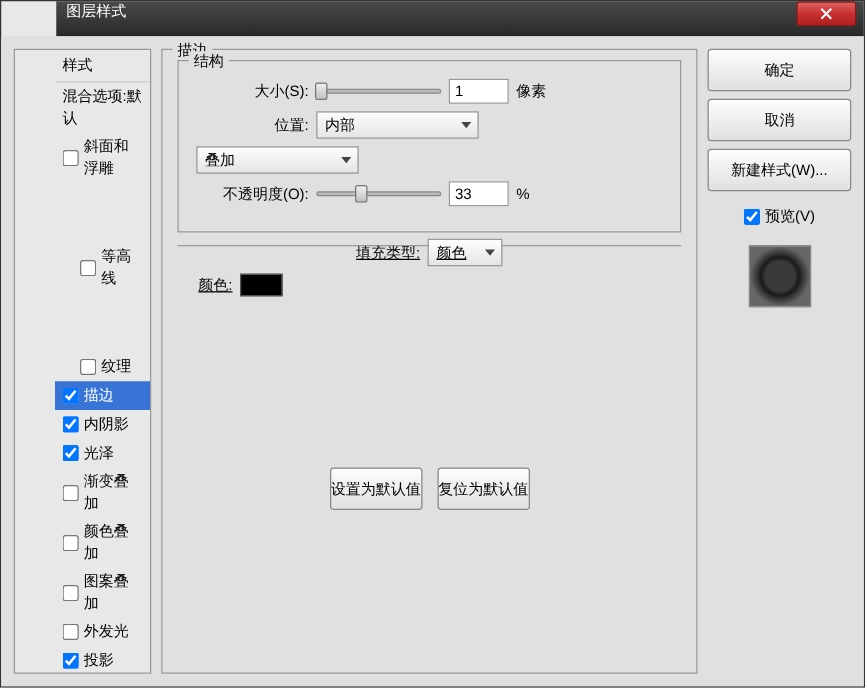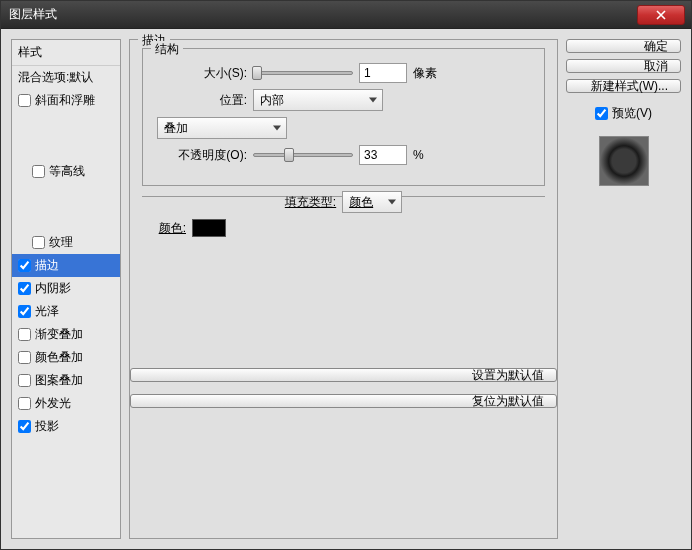--- a/index.html
+++ b/index.html
@@ -1,44 +1,44 @@
 <!DOCTYPE html>
 <html><head>
   <meta charset="utf-8">
   <style>
     * { box-sizing: border-box; margin: 0; padding: 0; font-family: "Microsoft YaHei", Arial, sans-serif; font-size: 12px; }
     body { background: #555; width: 692px; height: 550px; overflow: hidden; }
     .window { width: 692px; height: 550px; background: #e8e8e8; border: 1px solid #333; box-shadow: 0 0 8px rgba(0,0,0,0.5); }
-    .titlebar { height: 28px; background: linear-gradient(to bottom, #4a4a4a 0%, #3a3a3a 50%, #2a2a2a 100%); display: flex; align-items: center; justify-content: space-between; padding-left: 8px; border-bottom: 1px solid #222; }
+    .titlebar { height: 28px; background: linear-gradient(to bottom, #4a4a4a 0%, #3a3a3a 50%, #2a2a2a 100%); display: flex; align-items: flex-start; justify-content: space-between; padding-left: 8px; border-bottom: 1px solid #222; margin-left: 44px; }
     .titlebar-title { color: #fff; font-size: 12px; }
     .close-btn { width: 48px; height: 20px; background: linear-gradient(to bottom, #e06060 0%, #c83030 50%, #b02020 100%); border: 1px solid #8a1a1a; border-radius: 3px; color: #fff; display: flex; align-items: center; justify-content: center; margin-right: 6px; cursor: pointer; }
     .close-btn svg { width: 10px; height: 10px; }
     .content { display: flex; padding: 10px; gap: 8px; height: calc(100% - 28px); background: #e0e0e0; }
-    .sidebar { width: 110px; border: 1px solid #999; background: #e8e8e8; }
+    .sidebar { width: 110px; border: 1px solid #999; background: #e8e8e8; padding-left: 32px; }
     .sidebar-header { padding: 4px 6px; border-bottom: 1px solid #ccc; background: #e8e8e8; }
     .sidebar-item { padding: 3px 6px; display: flex; align-items: center; gap: 4px; cursor: pointer; }
     .sidebar-item.indent { padding-left: 20px; margin-top: 48px; }
     .sidebar-item.selected { background: #3874d6; color: #fff; }
     .sidebar-item input[type="checkbox"] { width: 13px; height: 13px; cursor: pointer; }
     .main { flex: 1; position: relative; }
     .fieldset { border: 1px solid #999; padding: 8px 12px 12px 12px; margin-bottom: 8px; position: relative; }
     .fieldset-legend { position: absolute; top: -8px; left: 8px; background: #e0e0e0; padding: 0 4px; }
     .outer-fieldset { height: 100%; }
     .form-row { display: flex; align-items: center; margin: 6px 2px; gap: 6px; }
     .form-label { width: 90px; text-align: right; }
     .form-label-sm { width: 60px; text-align: right; }
     .slider-track { width: 100px; height: 4px; background: #bbb; border: 1px solid #888; position: relative; border-radius: 2px; }
     .slider-thumb { position: absolute; width: 10px; height: 14px; background: linear-gradient(to bottom, #f0f0f0, #c0c0c0); border: 1px solid #777; top: -6px; border-radius: 2px; }
     .num-input { width: 48px; height: 20px; border: 1px solid #999; background: #fff; padding: 0 4px; text-align: left; }
     .select { height: 22px; border: 1px solid #999; background: linear-gradient(to bottom, #fdfdfd, #e5e5e5); padding: 0 18px 0 6px; position: relative; display: inline-flex; align-items: center; cursor: pointer; }
     .select::after { content: ""; position: absolute; right: 5px; top: 50%; width: 0; height: 0; border-left: 4px solid transparent; border-right: 4px solid transparent; border-top: 5px solid #444; transform: translateY(-50%); }
     .select.w130 { width: 130px; }
     .select.w60 { width: 60px; }
     .color-swatch { width: 34px; height: 18px; background: #000; border: 1px solid #555; display: inline-block; cursor: pointer; }
-    .btn { height: 14px; padding: 0 12px; background: linear-gradient(to bottom, #fdfdfd, #e0e0e0); border: 1px solid #888; border-radius: 3px; cursor: pointer; display: inline-flex; align-items: center; justify-content: flex-end; }
+    .btn { height: 34px; padding: 0 0; background: linear-gradient(to bottom, #fdfdfd, #e0e0e0); border: 1px solid #888; border-radius: 3px; cursor: pointer; display: inline-flex; align-items: center; justify-content: center; }
     .btn-row { display: flex; gap: 12px; justify-content: center; margin-top: 18px; }
     .right-panel { width: 115px; display: flex; flex-direction: column; gap: 6px; align-items: stretch; }
     .right-panel .btn { width: 100%; }
     .preview-check { display: flex; align-items: center; justify-content: center; gap: 4px; margin-top: 6px; }
     .preview-img { width: 50px; height: 50px; background: radial-gradient(circle at center, #3a3a3a 35%, #1a1a1a 45%, #666 70%); margin: 8px auto 0 auto; border: 1px solid #888; }
     .inner-fieldset { margin-top: 10px; }
     .struct-fieldset { padding-bottom: 14px; }
   </style>
 </head>
 <body>
@@ -151,21 +151,21 @@
             <div class="select w60">
               <span>颜色</span>
             </div>
           </div>
           <div class="form-row">
             <span class="form-label-sm" style="width:30px">颜色:</span>
             <span class="color-swatch"></span>
           </div>
         </div>
 
-        <div class="btn-row" style="position:absolute; bottom:130px; left:0; right:0;flex-direction:column;">
+        <div class="btn-row" style="position:absolute; bottom:130px; left:0; right:0;">
           <button class="btn">
               <span>设置为默认值</span>
             </button>
           <button class="btn">
               <span>复位为默认值</span>
             </button>
         </div>
       </div>
     </div>
 

